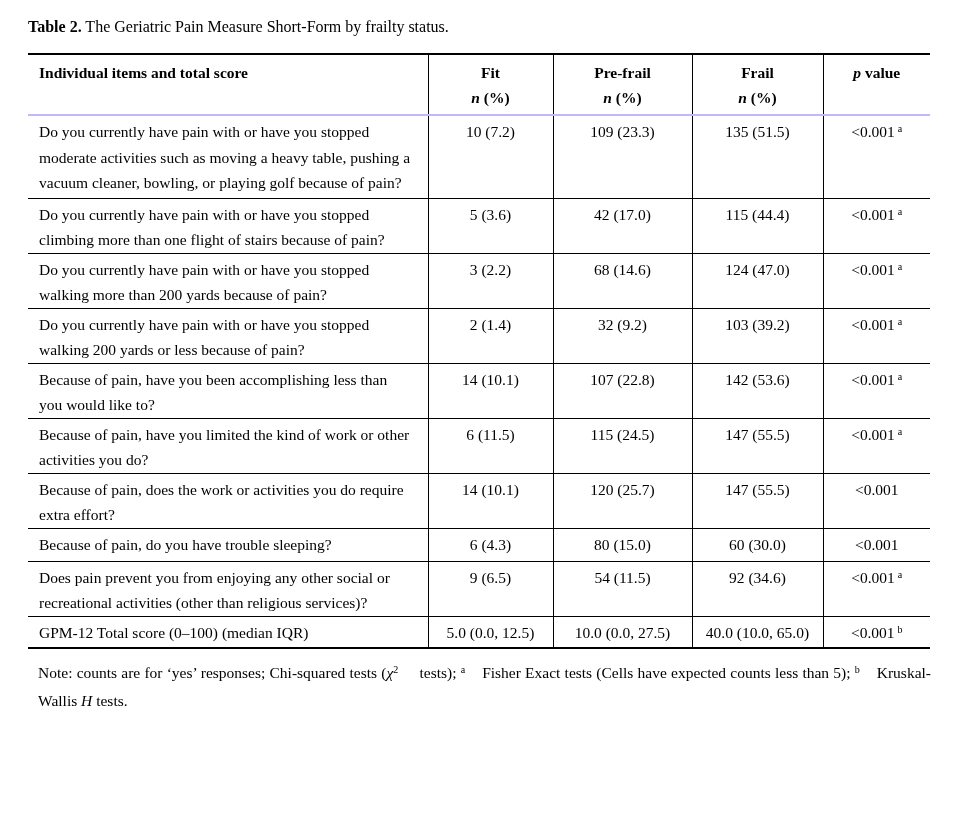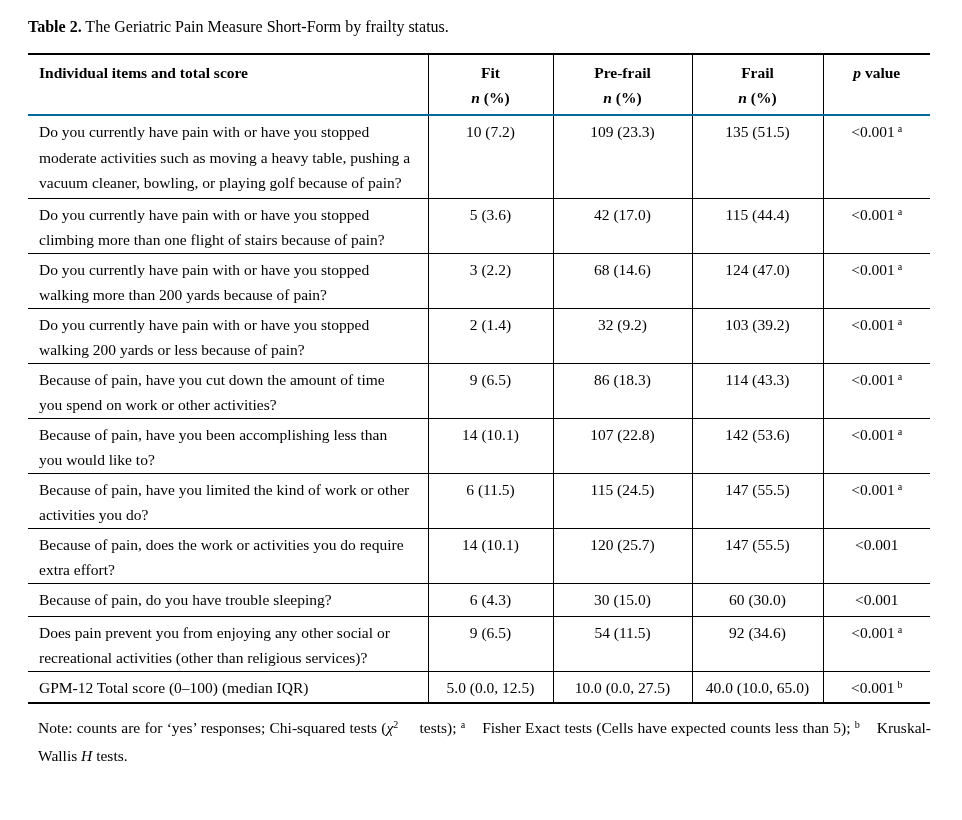--- a/index.html
+++ b/index.html
@@ -26,21 +26,21 @@
     font-size: 15.5px;
     border-top: 2px solid #000;
     border-bottom: 2px solid #000;
   }
   col.c1 { width: 400px; }
   col.c2 { width: 125px; }
   col.c3 { width: 139px; }
   col.c4 { width: 131px; }
   col.c5 { width: 107px; }
 
-  thead tr { border-bottom: 2px solid #0369a1; }
+  thead tr { border-bottom: 2px solid #c4b5fd; }
   tbody tr { border-bottom: 1.5px solid #000; }
   tbody tr:last-child { border-bottom: none; }
 
   th, td { vertical-align: top; }
   .vline { border-left: 1.5px solid #000; }
 
   th {
     font-weight: bold;
     padding: 5px 4px 4px;
     text-align: center;
@@ -138,27 +138,20 @@
         <td class="vline"><span>&lt;0.001</span><span class="sup">a</span></td>
       </tr>
       <tr class="h2">
         <td class="item">Do you currently have pain with or have you stopped walking 200 yards or less because of pain?</td>
         <td class="vline">2 (1.4)</td>
         <td class="vline">32 (9.2)</td>
         <td class="vline">103 (39.2)</td>
         <td class="vline"><span>&lt;0.001</span><span class="sup">a</span></td>
       </tr>
       <tr class="h2">
-        <td class="item">Because of pain, have you cut down the amount of time you spend on work or other activities?</td>
-        <td class="vline">9 (6.5)</td>
-        <td class="vline">86 (18.3)</td>
-        <td class="vline">114 (43.3)</td>
-        <td class="vline"><span>&lt;0.001</span><span class="sup">a</span></td>
-      </tr>
-      <tr class="h2">
         <td class="item">Because of pain, have you been accomplishing less than you would like to?</td>
         <td class="vline">14 (10.1)</td>
         <td class="vline">107 (22.8)</td>
         <td class="vline">142 (53.6)</td>
         <td class="vline"><span>&lt;0.001</span><span class="sup">a</span></td>
       </tr>
       <tr class="h2">
         <td class="item">Because of pain, have you limited the kind of work or other activities you do?</td>
         <td class="vline">6 (11.5)</td>
         <td class="vline">115 (24.5)</td>
@@ -168,21 +161,21 @@
       <tr class="h2">
         <td class="item">Because of pain, does the work or activities you do require extra effort?</td>
         <td class="vline">14 (10.1)</td>
         <td class="vline">120 (25.7)</td>
         <td class="vline">147 (55.5)</td>
         <td class="vline"><span>&lt;0.001</span><span class="sup"></span></td>
       </tr>
       <tr class="h1b">
         <td class="item">Because of pain, do you have trouble sleeping?</td>
         <td class="vline">6 (4.3)</td>
-        <td class="vline">30 (15.0)</td>
+        <td class="vline">80 (15.0)</td>
         <td class="vline">60 (30.0)</td>
         <td class="vline"><span>&lt;0.001</span><span class="sup"></span></td>
       </tr>
       <tr class="h2">
         <td class="item">Does pain prevent you from enjoying any other social or recreational activities (other than religious services)?</td>
         <td class="vline">9 (6.5)</td>
         <td class="vline">54 (11.5)</td>
         <td class="vline">92 (34.6)</td>
         <td class="vline"><span>&lt;0.001</span><span class="sup">a</span></td>
       </tr>

